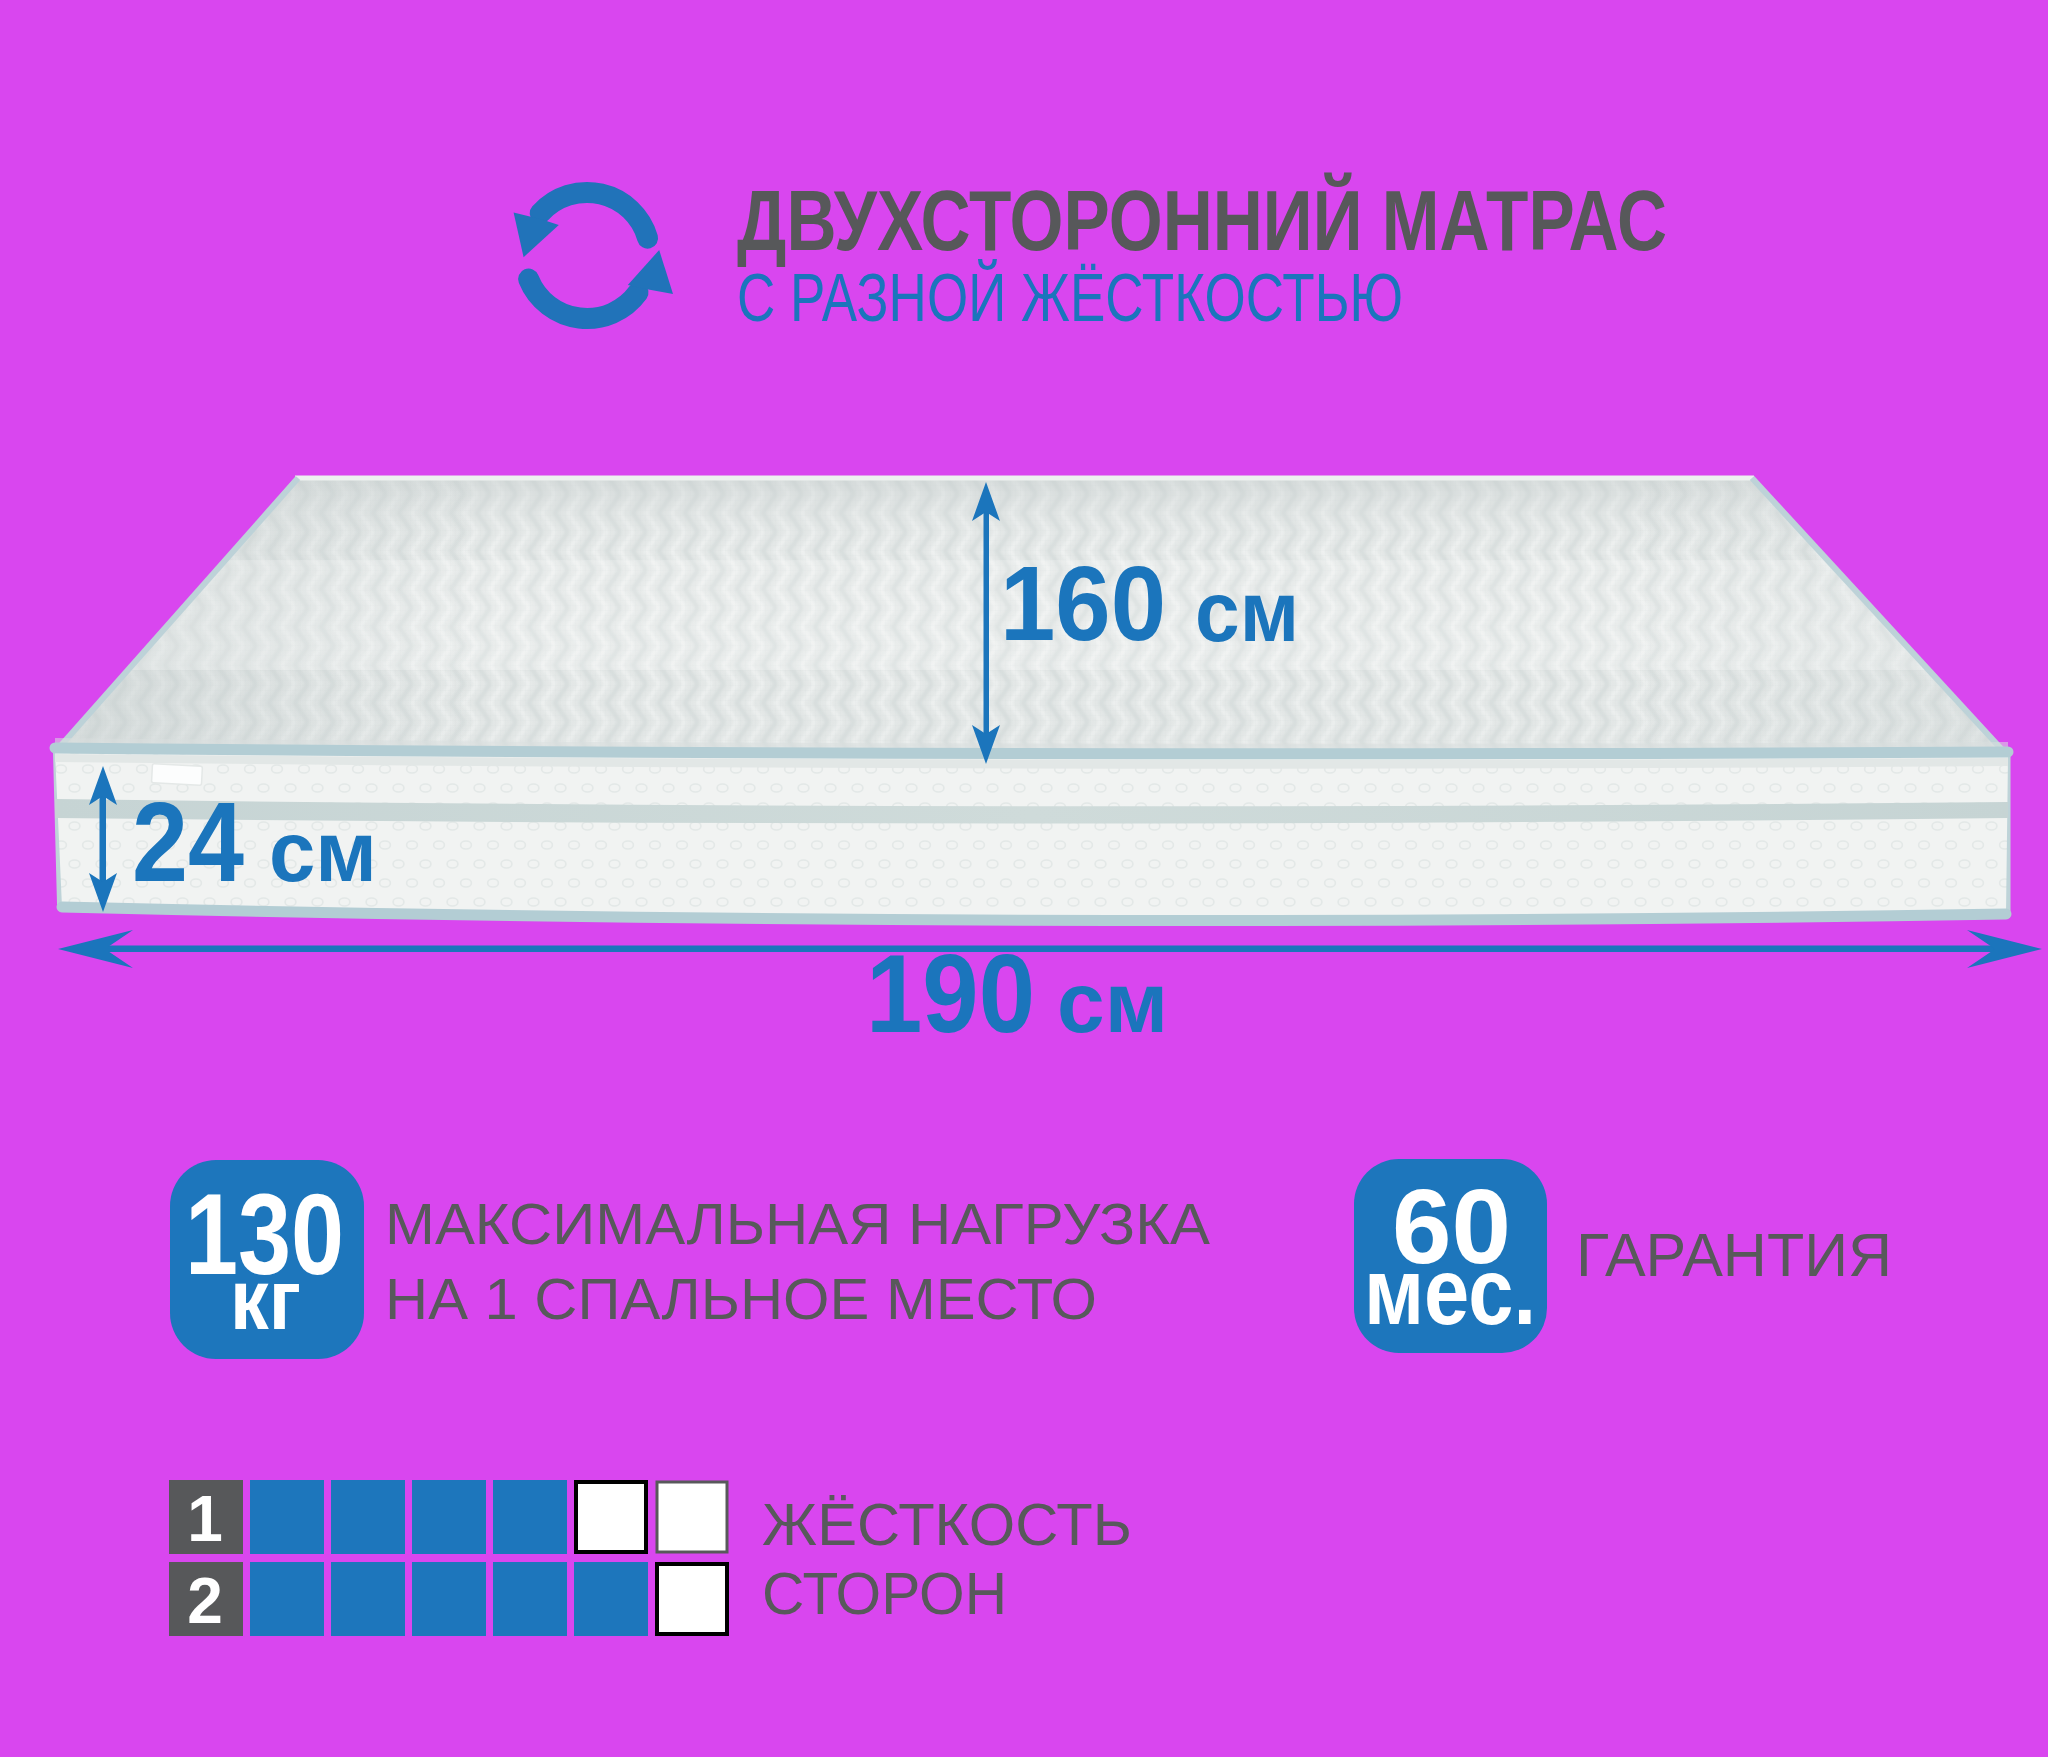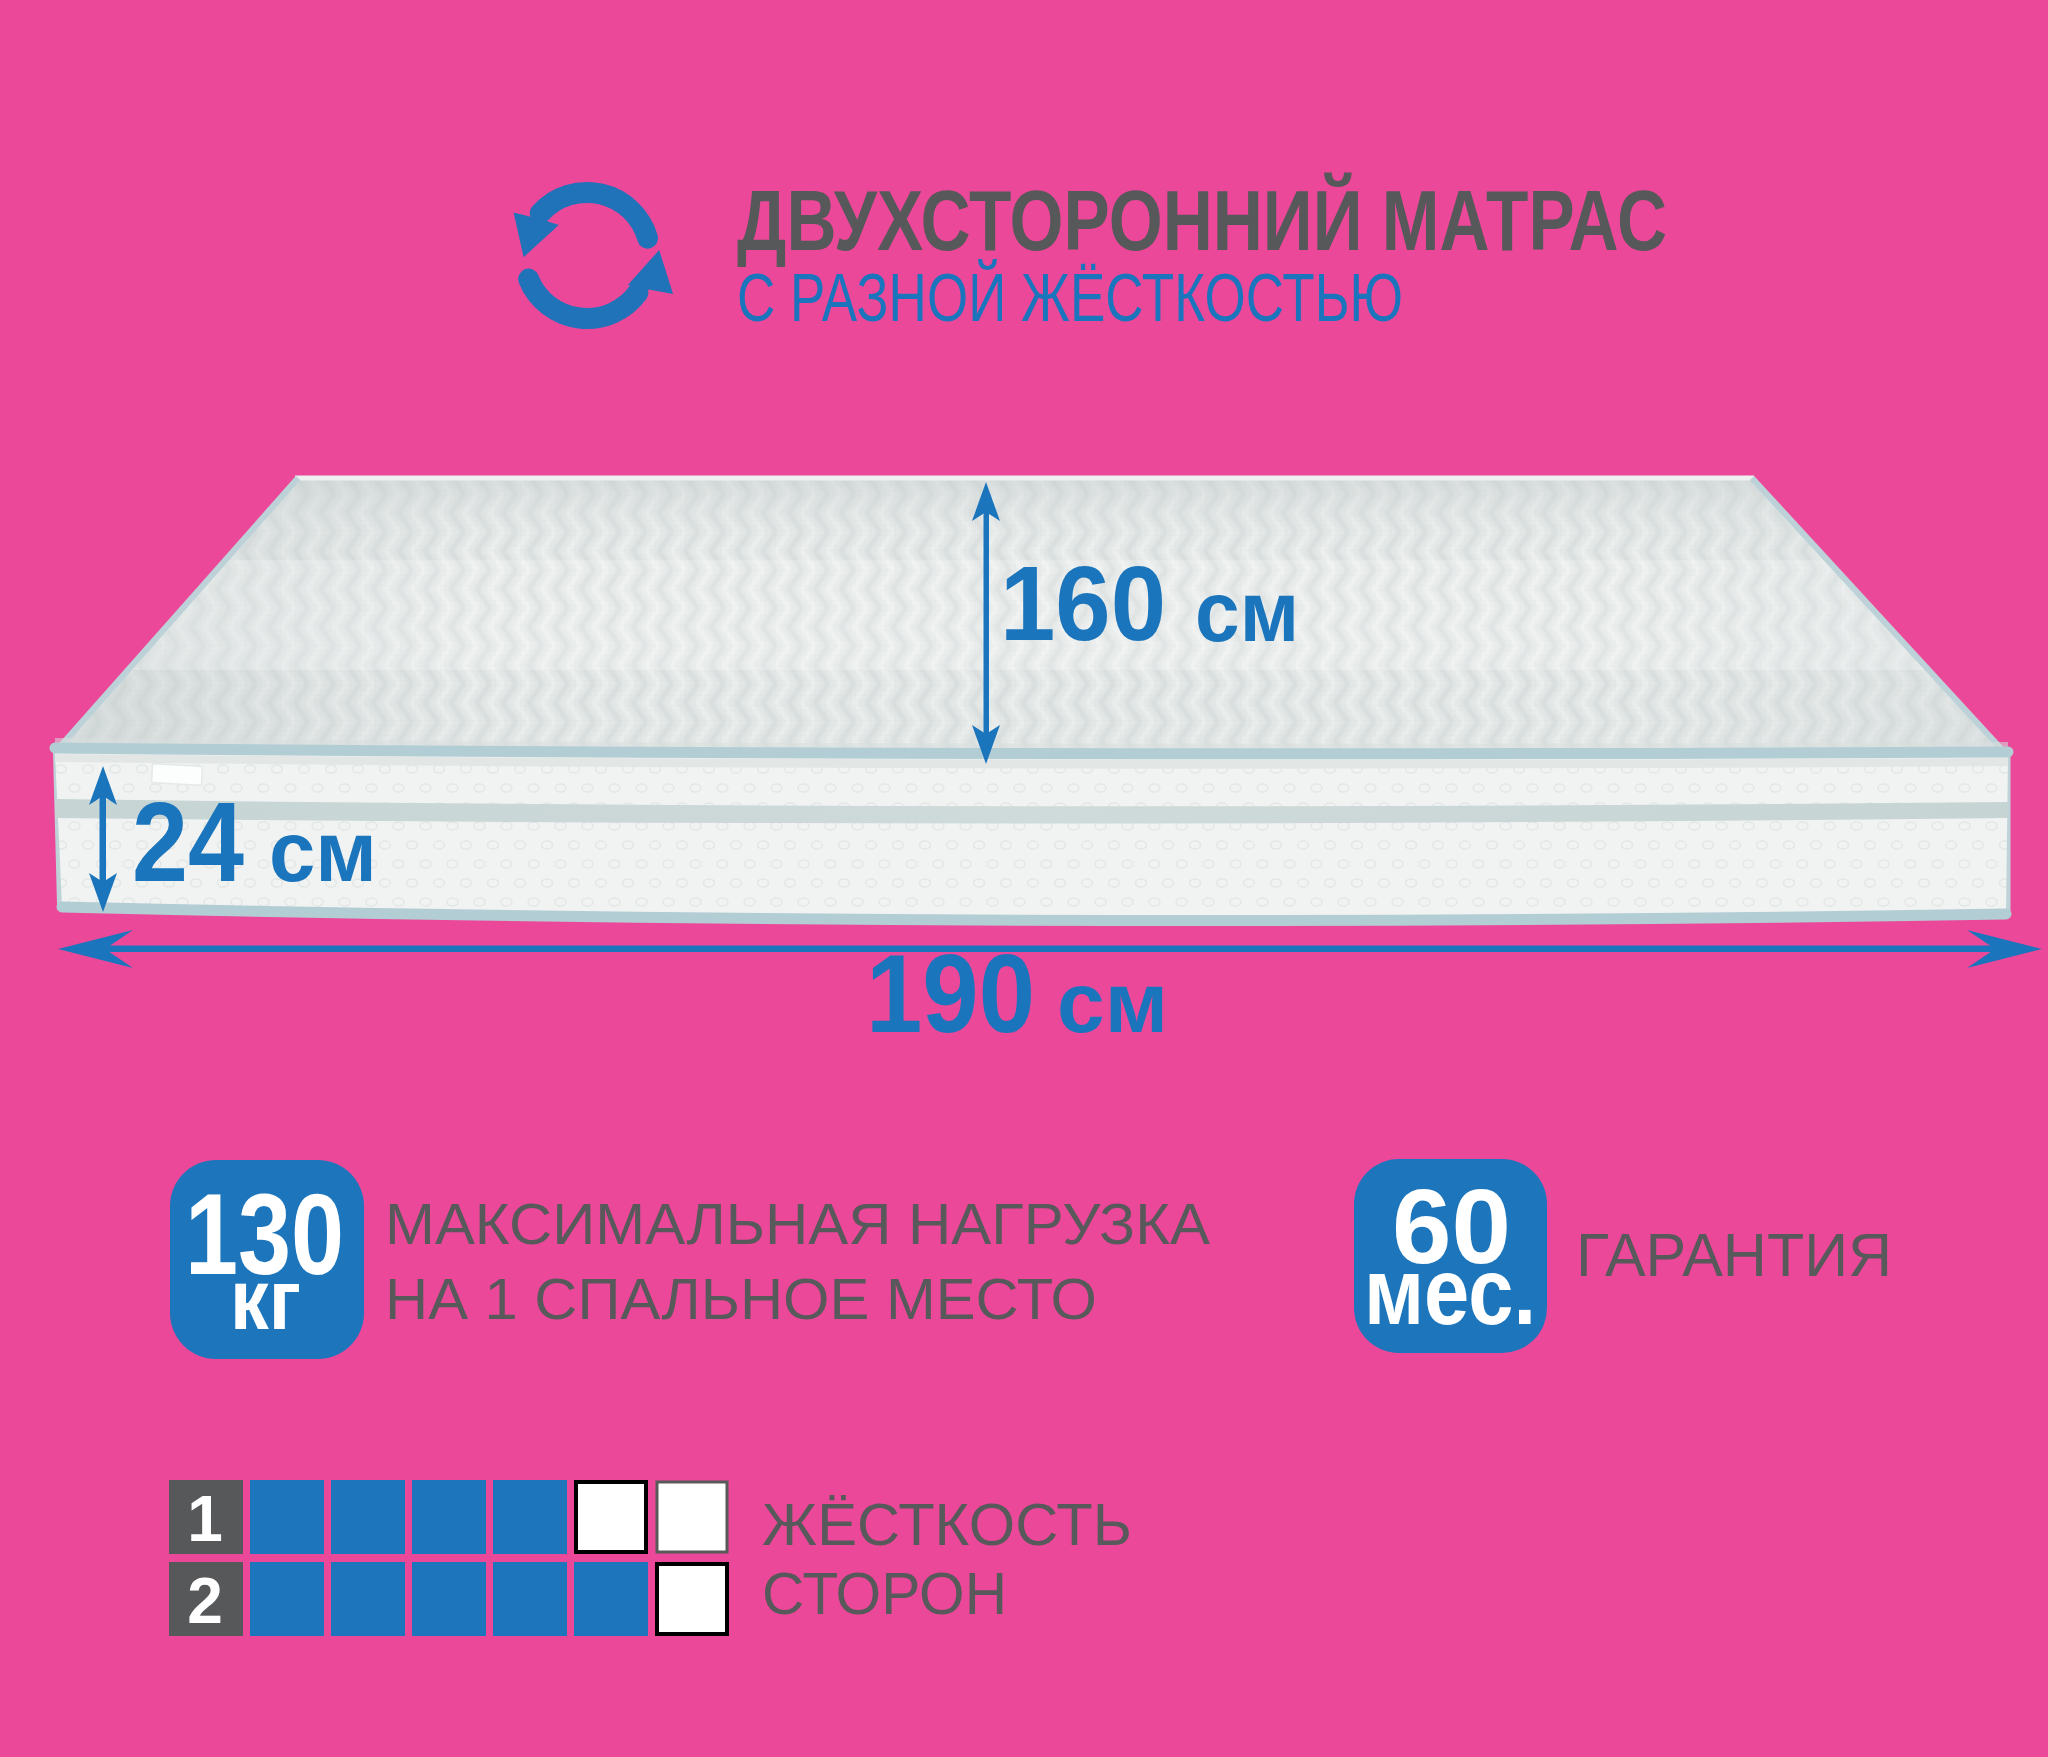--- a/index.html
+++ b/index.html
@@ -1,16 +1,16 @@
 <!DOCTYPE html>
 <html><head>
 <meta charset="utf-8">
 <style>
 html,body{margin:0;padding:0;background:#ffffff;}
-#page{position:relative;width:2048px;height:1757px;background:#ec4899;overflow:hidden;
+#page{position:relative;width:2048px;height:1757px;background:#d946ef;overflow:hidden;
 font-family:"Liberation Sans", sans-serif;}
 svg text{font-family:"Liberation Sans", sans-serif;}
 </style>
 </head>
 <body>
 <div id="page">
 <svg width="2048" height="1757" viewBox="0 0 2048 1757">
 <defs>
   <pattern id="topTex" width="38" height="26" patternUnits="userSpaceOnUse" patternTransform="rotate(90)">
     <rect width="38" height="26" fill="#e2e6e5"></rect>

